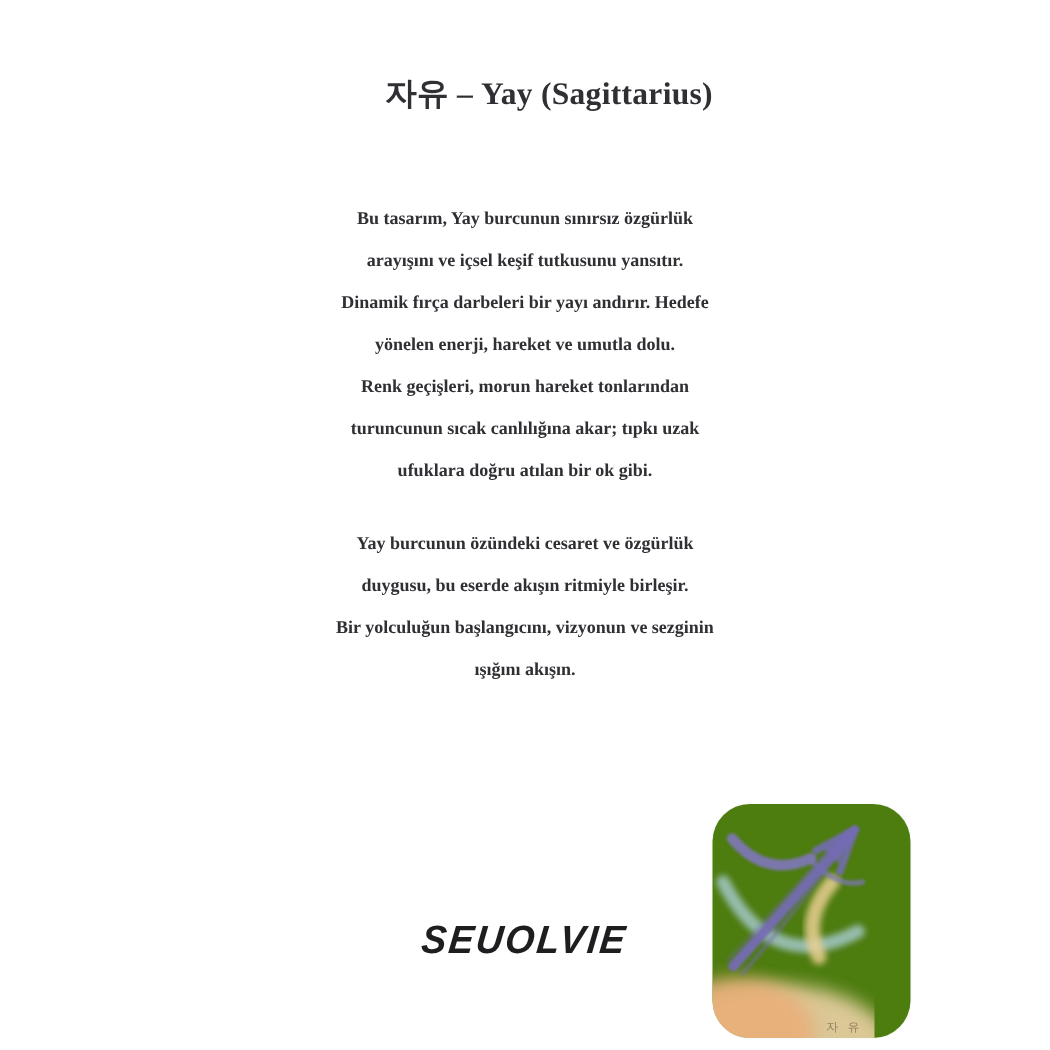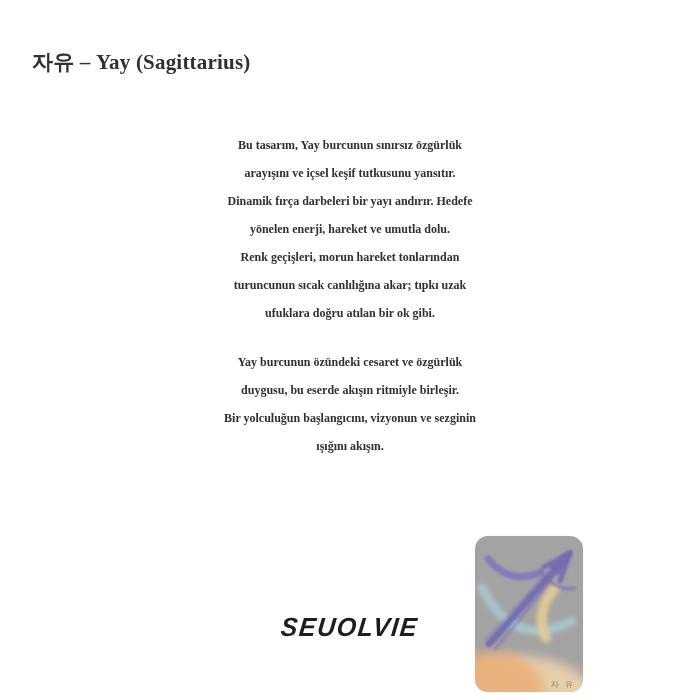--- a/index.html
+++ b/index.html
@@ -10,20 +10,21 @@
     overflow: hidden;
   }
   .page {
     position: relative;
     width: 700px; height: 700px;
     background: #ffffff;
   }
   .title {
     position: absolute;
     top: 48px; left: 0; right: 0;
+    text-align: center;
     font-size: 21px;
     font-weight: 700;
     color: #2f2f34;
     letter-spacing: 0.2px;
     margin-left: 32px;
   }
   .body-text {
     position: absolute;
     top: 131px; left: 40px; right: 40px;
     text-align: center;
@@ -47,23 +48,23 @@
     font-style: italic;
     font-weight: 700;
     font-size: 25px;
     letter-spacing: 1.5px;
     color: #1e1e20;
     transform: skewX(-6deg) scaleY(1.05);
   }
   .artwork-card {
     position: absolute;
     left: 475px; top: 536px;
-    width: 108px; height: 156px;
-    background: #a3a3a3;
-    border-radius: 13px;
+    width: 132px; height: 156px;
+    background: #4d7c0f;
+    border-radius: 25px;
     overflow: hidden;
     box-shadow: 0 0 0 1px rgba(0,0,0,0.02);
   }
   .artwork-card svg { display: block; width: 108px; height: 156px; }
 </style>
 </head>
 <body>
 
 <div class="page">
 

